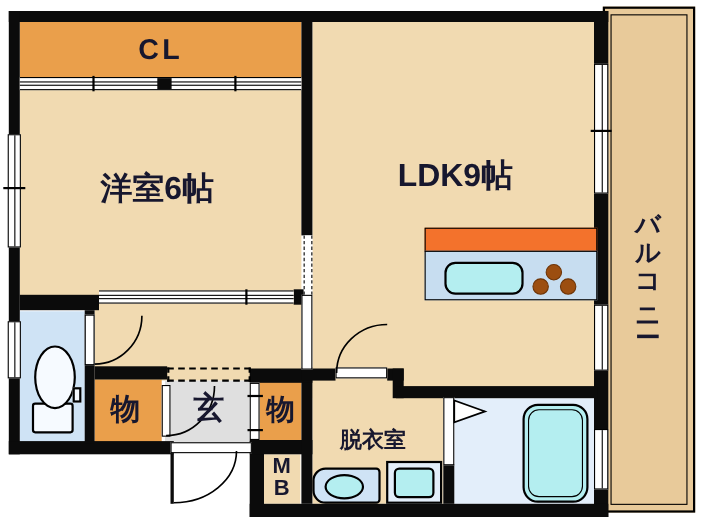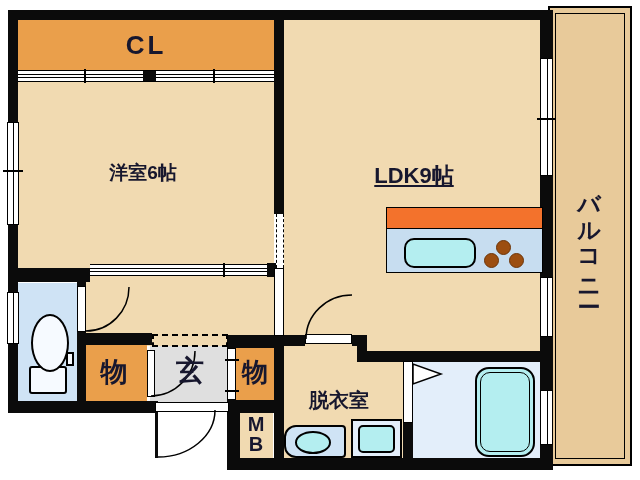--- a/index.html
+++ b/index.html
@@ -129,22 +129,22 @@
 
   <svg class="overlay" width="640" height="480" viewBox="0 0 640 480">
     <path d="M 86 331 A 43 44 0 0 0 129 287" fill="none" stroke="#000" stroke-width="1.5"></path>
     <path d="M 151 396 A 44 45 0 0 0 195 351" fill="none" stroke="#000" stroke-width="1.5"></path>
     <path d="M 306 339 A 46 44 0 0 1 352 295" fill="none" stroke="#000" stroke-width="1.5"></path>
     <path d="M 158 457 A 57 47 0 0 0 215 410" fill="none" stroke="#000" stroke-width="1.5"></path>
     <polygon points="413,364 413,384 441,374" fill="#fff" stroke="#000" stroke-width="1.5"></polygon>
   </svg>
 
   <div class="lbl" style="left:146px;top:45px;font-size:26px;letter-spacing:3px;">CL</div>
-  <div class="lbl" style="left:143px;top:172px;font-size:19px;">洋室6帖</div>
-  <div class="lbl" style="left:414px;top:176px;font-size:22px;text-decoration:underline;">LDK9帖</div>
+  <div class="lbl" style="left:143px;top:172px;font-size:29px;">洋室6帖</div>
+  <div class="lbl" style="left:414px;top:161px;font-size:29px;">LDK9帖</div>
   <div class="lbl vert" style="left:589px;top:237px;font-size:23px;">バルコニー</div>
   <div class="lbl" style="left:190px;top:371px;font-size:28px;">玄</div>
   <div class="lbl" style="left:114px;top:372px;font-size:27px;">物</div>
   <div class="lbl" style="left:255px;top:372px;font-size:26px;">物</div>
   <div class="lbl" style="left:339px;top:400px;font-size:20px;">脱衣室</div>
   <div class="lbl" style="left:256px;top:424px;font-size:20px;">M</div>
   <div class="lbl" style="left:256px;top:444px;font-size:20px;">B</div>
 
 </div>
 

